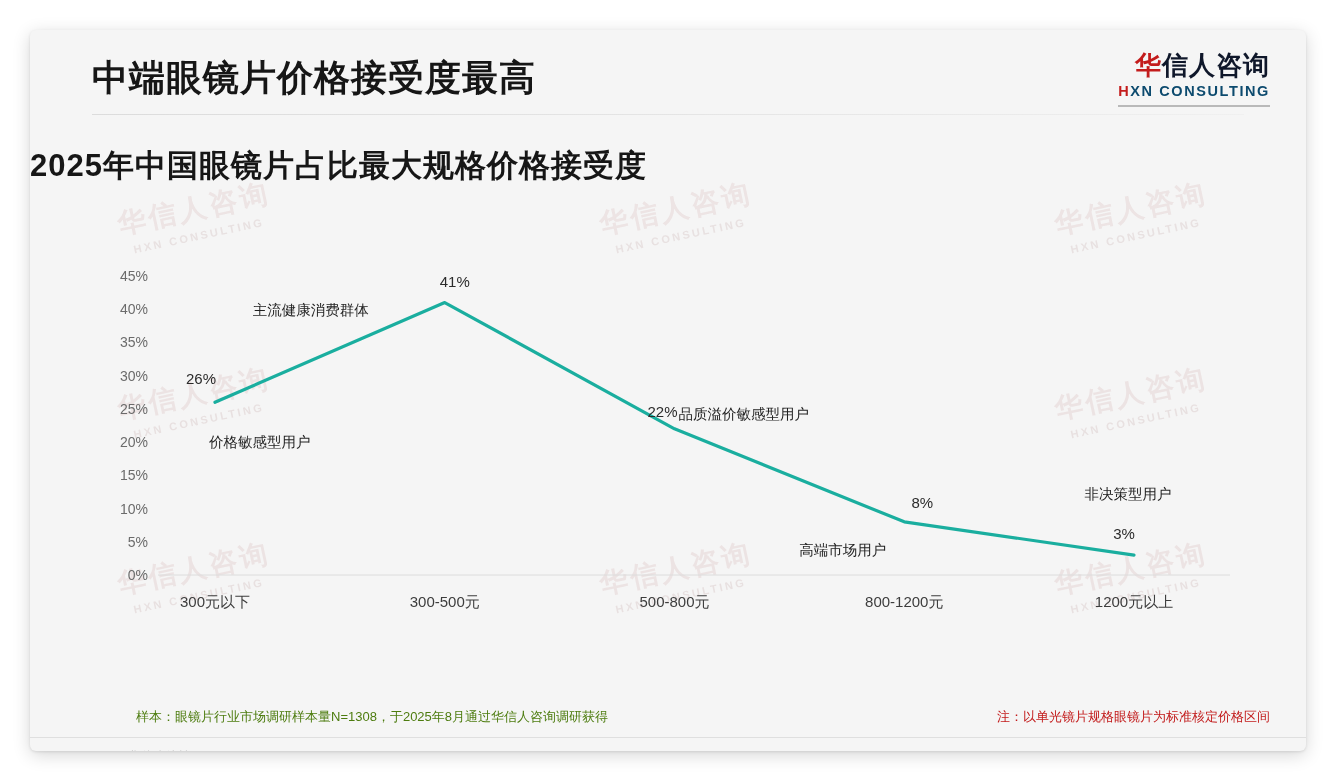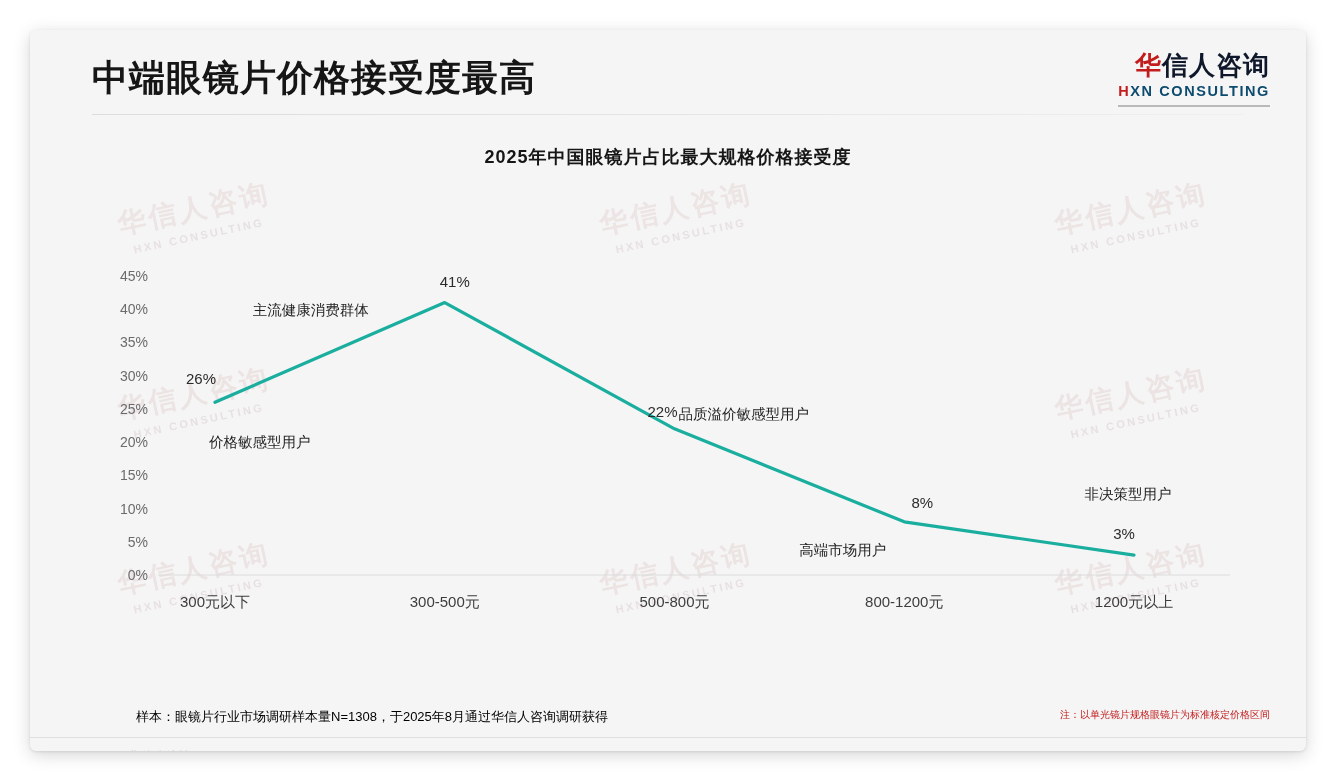--- a/index.html
+++ b/index.html
@@ -51,38 +51,38 @@
   .logo-cn .hua { color: #c31c1c; }
   .logo-cn .rest { color: #0f172a; }
   .logo-en { font-size: 14.5px; font-weight: 700; letter-spacing: 1.6px; margin-top: 4px; }
   .logo-en .h { color: #c31c1c; }
   .logo-en .rest { color: #0c4a6e; }
   .logo-rule { margin-top: 6px; height: 2px; background: #b9b9b9; width: 100%; }
 
   
   .chart-title {
     position: absolute; left: 0; top: 115px; width: 100%;
-    text-align: center; font-size: 18px; font-weight: 700; color: #161616;
+    text-align: left; font-size: 31px; font-weight: 700; color: #161616;
     letter-spacing: 1px; z-index: 3;
   }
   .plot-wrap { position: absolute; left: 0; top: 0; width: 100%; height: 100%; z-index: 2; }
   svg.chart { position: absolute; left: 0; top: 0; }
   .ytick { font-size: 14px; fill: #6b6b6b; text-anchor: end; }
   .xtick { font-size: 15px; fill: #3d3d3d; text-anchor: middle; }
   .vlabel { font-size: 15px; fill: #2b2b2b; text-anchor: middle; }
   .anno { font-size: 14.5px; fill: #1f1f1f; }
 
   
   .note-sample {
     position: absolute; left: 106px; top: 678px;
-    font-size: 13px; color: #000000; z-index: 3;
+    font-size: 13px; color: #4d7c0f; z-index: 3;
   }
   .note-red {
     position: absolute; right: 36px; top: 678px;
-    font-size: 10px; color: #c21a1a; z-index: 3;
+    font-size: 13px; color: #c21a1a; z-index: 3;
   }
   .foot-rule {
     position: absolute; left: 0; top: 707px; width: 100%; height: 1px;
     background: #dfdfdf; z-index: 3;
   }
   .copyright {
     position: absolute; left: 10px; top: 718px;
     font-size: 13px; color: #8d8d8d; z-index: 3;
   }
   .site {

